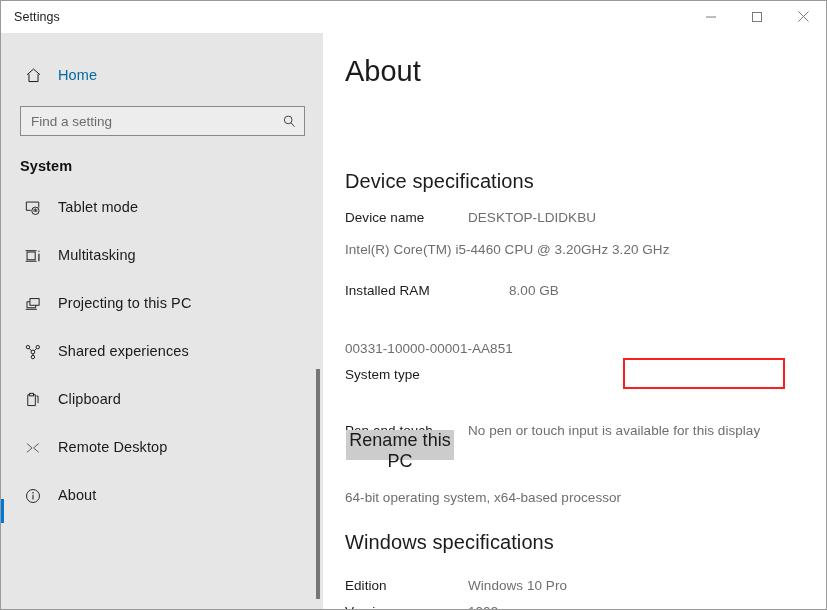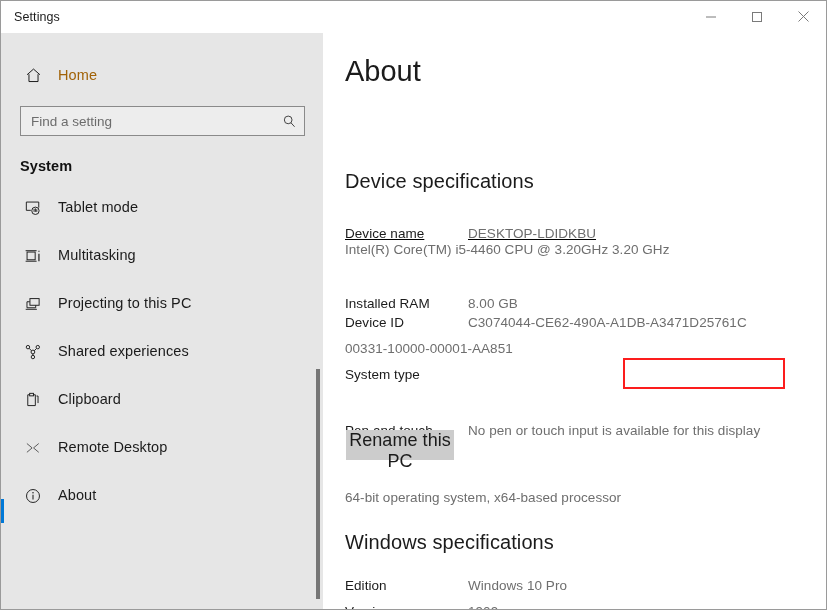--- a/index.html
+++ b/index.html
@@ -76,21 +76,21 @@
   }
   #home-row .nav-ico {
     width: 40px;
     margin-left: 12px;
     display: flex;
     justify-content: center;
     align-items: center;
   }
   #home-label {
     font-size: 14.5px;
-    color: #a16207;
+    color: #0369a1;
     margin-left: 5px;
     letter-spacing: .1px;
   }
 
   
   #search-box {
     position: absolute;
     left: 19px;
     top: 105px;
     width: 285px;
@@ -234,23 +234,23 @@
     letter-spacing: .05px;
   }
   .spec-value {
     font-size: 13.5px;
     color: #6e6e6e;
     line-height: 18px;
     letter-spacing: .05px;
     max-width: 340px;
   }
 
-  #row-devicename { top: 224px; text-decoration: underline; }
+  #row-devicename { top: 208px; }
   #row-processor  { top: 240px; }
-  #row-ram        { top: 294px; }
+  #row-ram        { top: 281px; gap: 41px; }
   #row-deviceid   { top: 313px; }
   #row-productid  { top: 339px; }
   #row-systemtype { top: 365px; flex-direction: column; }
   #row-pentouch   { top: 373px; margin-top: 48px; }
   #row-edition    { top: 576px; }
   #row-version    { top: 602px; }
 
   
   #rename-btn {
     position: absolute;
@@ -410,24 +410,20 @@
 
     <div class="spec-row" id="row-processor">
       <span class="spec-value">Intel(R) Core(TM) i5-4460  CPU @ 3.20GHz   3.20 GHz</span>
     </div>
 
     <div class="spec-row" id="row-ram">
       <span class="spec-label">Installed RAM</span>
       <span class="spec-value">8.00 GB</span>
     </div>
 
-    <div class="spec-row" id="row-deviceid">
-      <span class="spec-label">Device ID</span>
-      <span class="spec-value">C3074044-CE62-490A-A1DB-A3471D25761C</span>
-    </div>
 
     <div class="spec-row" id="row-productid">
       <span class="spec-value">00331-10000-00001-AA851</span>
     </div>
 
     <div class="spec-row" id="row-systemtype">
       <span class="spec-label">System type</span>
       <span class="spec-value">64-bit operating system, x64-based processor</span>
     </div>
 

